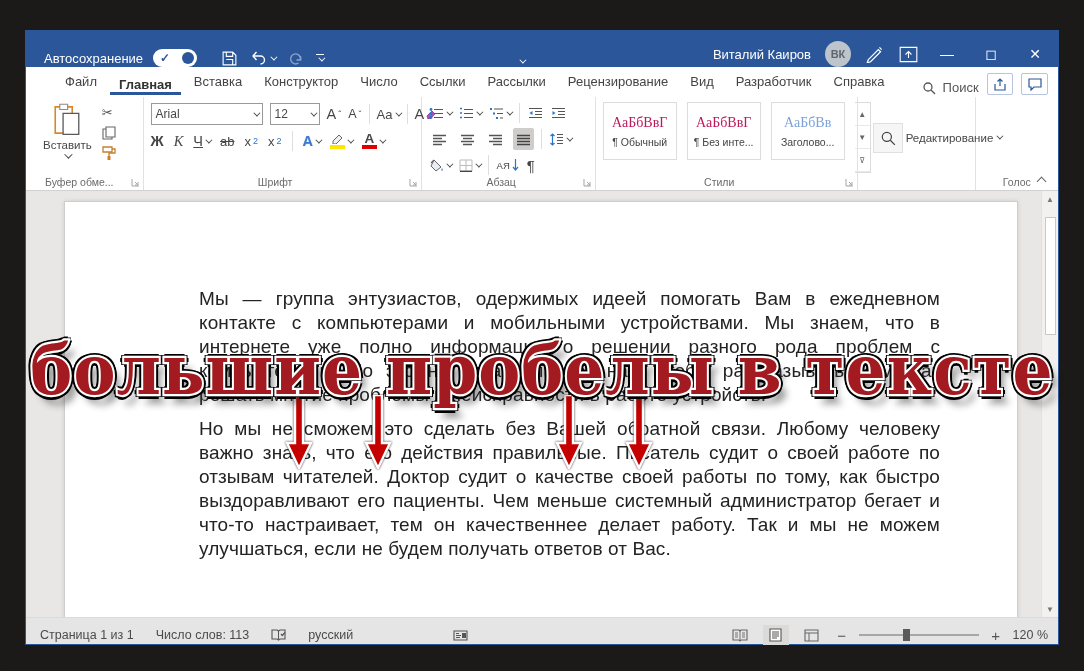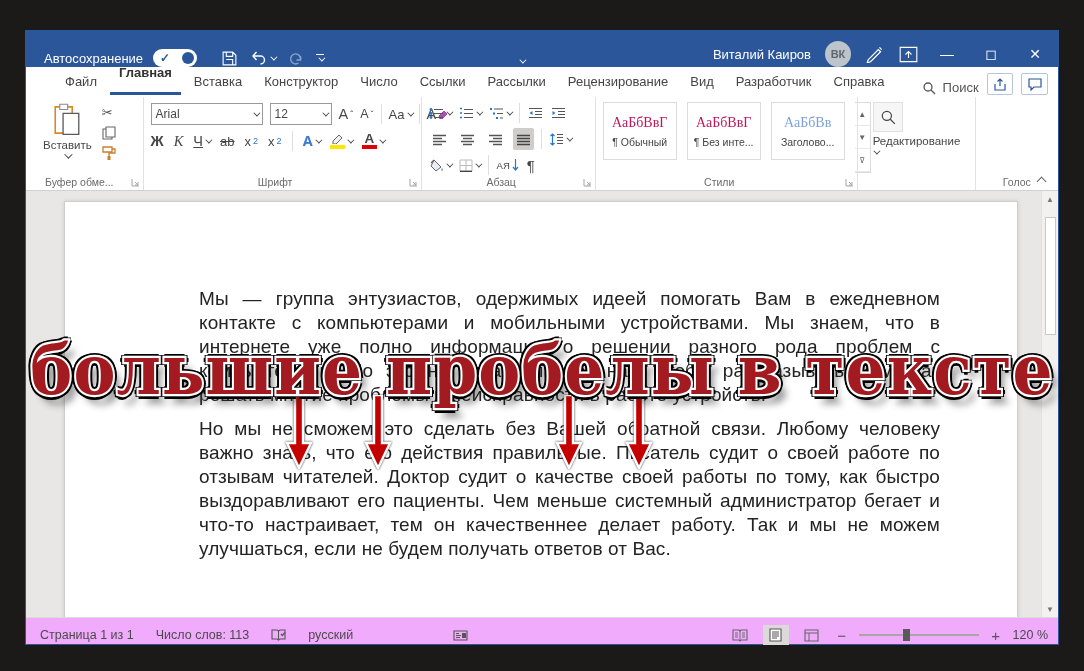--- a/index.html
+++ b/index.html
@@ -26,21 +26,21 @@
   .ic { display:inline-block; vertical-align:middle; }
   .ic path, .ic rect, .ic circle, .ic line, .ic polyline { vector-effect:non-scaling-stroke; }
   .dim { opacity:.45; }
   .cv { display:inline-block; width:6px; height:6px; border-right:1.4px solid currentColor; border-bottom:1.4px solid currentColor; transform:rotate(45deg) translateY(-2px); }
   .cvs { width:5px; height:5px; }
 
   
   .tabsrow { height:28px; background:#fff; display:flex; align-items:flex-end; padding:0 10px 0 28px;
              font-size:13px; color:#444; flex:0 0 28px; }
   .tab { padding:4px 9px 6px; margin:0 2px; white-space:nowrap; }
-  .tab.active { font-weight:bold; color:#333; border-bottom:3px solid #2b579a; padding-bottom:12px; }
+  .tab.active { font-weight:bold; color:#333; border-bottom:3px solid #2b579a; padding-bottom:0; }
   .tabs-search { display:flex; align-items:center; gap:7px; margin-left:26px; color:#555; }
   .tabs-spacer { flex:1; }
   .tabbtn { width:30px; height:22px; border:1px solid #b7c4dd; border-radius:2px; display:flex;
             align-items:center; justify-content:center; margin-left:8px; color:#2b579a; }
 
   
   .ribbon { height:96px; background:#fff; border-bottom:1px solid #d3d1cf; display:flex;
             padding:2px 0 0 4px; flex:0 0 96px; position:relative; color:#474747; }
   .rgroup { position:relative; border-right:1px solid #e3e1df; padding:2px 7px 17px; display:flex; }
   .glabel { position:absolute; bottom:2px; left:0; right:14px; text-align:center; font-size:10.5px; color:#6a6a6a; white-space:nowrap; }
@@ -58,21 +58,21 @@
   .sep { width:1px; height:20px; background:#e0deda; }
   .togglebtn { padding:2px 3px; border-radius:2px; }
   .togglebtn.on { background:#cfcdcb; }
   .stylecard { width:74px; height:58px; border:1px solid #dcdcdc; background:#fff; margin-right:3px;
                display:flex; flex-direction:column; align-items:center; justify-content:center; gap:5px; }
   .stylecard .prev { font-size:14px; color:#be185d; font-family:"Liberation Serif", serif; }
   .stylecard .nm { font-size:10.5px; color:#444; white-space:nowrap; }
   .stylecard.heading .prev { color:#7da2d9; }
   .sgallery-scroll { width:16px; display:flex; flex-direction:column; border:1px solid #dcdcdc; border-left:none; }
   .sgallery-scroll > div { flex:1; display:flex; align-items:center; justify-content:center; font-size:8px; color:#666; border-bottom:1px solid #e8e8e8; }
-  .vbtn { display:flex; flex-direction:column; align-items:flex-start; gap:3px; font-size:11.5px; padding:3px 8px 0; }
+  .vbtn { display:flex; flex-direction:row; align-items:center; gap:3px; font-size:11.5px; padding:3px 8px 0; }
   .boxicon { width:30px; height:30px; border:1px solid #e0e0e0; background:#f6f6f6; display:flex; align-items:center; justify-content:center; }
   .collapse { position:absolute; right:10px; bottom:4px; width:14px; height:10px; }
   .collapse span { display:block; width:7px; height:7px; border-left:1.5px solid #666; border-top:1.5px solid #666; transform:rotate(45deg); margin:2px auto; }
 
   
   .docarea { flex:1; background:#e8e7e5; position:relative; overflow:hidden; display:flex; }
   .page { position:absolute; left:38px; top:10px; width:954px; bottom:-10px; background:#fff;
           border:1px solid #cfcecd; box-shadow:0 0 4px rgba(0,0,0,.12);
           padding:85px 77px 0 134px; }
   .para { font-size:19px; line-height:24px; color:#232323; text-align:justify; letter-spacing:.1px; }
@@ -87,21 +87,21 @@
              font-family:"DejaVu Serif", serif; font-weight:bold; font-size:63px; letter-spacing:1px;
              transform:scaleY(1.1); line-height:1; }
   .big-red .layer { display:block; white-space:nowrap; }
   .big-red .back { color:#000;
       text-shadow:-4px 0 #000,4px 0 #000,0 -4px #000,0 4px #000,-3px -3px #000,3px -3px #000,-3px 3px #000,3px 3px #000,
                   7px 9px 7px rgba(40,40,40,.45); }
   .big-red .front { position:absolute; inset:0; color:#a31b20; -webkit-text-stroke:4px #fff; paint-order:stroke fill; }
   .arrow { position:absolute; z-index:4; filter:drop-shadow(0 0 1px rgba(0,0,0,.8)); }
 
   
-  .statusbar { height:27px; background:#f0abfc; border-top:1px solid #dddbd9; display:flex; align-items:center;
+  .statusbar { height:27px; background:#e5e5e5; border-top:1px solid #dddbd9; display:flex; align-items:center;
                padding:8px 10px 0 14px; font-size:12.5px; color:#4b4b4b; flex:0 0 27px; }
   .sb-item { margin-right:22px; display:flex; align-items:center; gap:6px; white-space:nowrap; }
   .sb-right { margin-left:auto; display:flex; align-items:center; gap:10px; }
   .viewbtn { width:26px; height:20px; display:flex; align-items:center; justify-content:center; }
   .viewbtn.on { background:#dcdad8; }
   .zoomtrack { width:120px; height:2px; background:#a9a7a5; position:relative; }
   .zoomthumb { position:absolute; left:44px; top:-5px; width:7px; height:12px; background:#5a5a5a; }
   .zoomsign { font-size:15px; color:#555; width:14px; text-align:center; }
 </style>
 </head>
@@ -221,21 +221,21 @@
           </svg>
       </div>
 
       <div class="rgroup" style="width:278px">
         <div class="fcol">
           <div class="frow">
             <span class="combo" style="width:112px">
               <span class="val">Arial</span>
               <span class="cv cvs"></span>
             </span>
-            <span class="combo" style="width:62px">
+            <span class="combo" style="width:50px">
               <span class="val">12</span>
               <span class="cv cvs"></span>
             </span>
             <span class="fmt">
                 <span>А</span>
                 <sup style="font-size:9px">ˆ</sup>
               </span>
             <span class="fmt" style="font-size:12.5px">
                 <span>А</span>
                 <sup style="font-size:9px">ˇ</sup>

